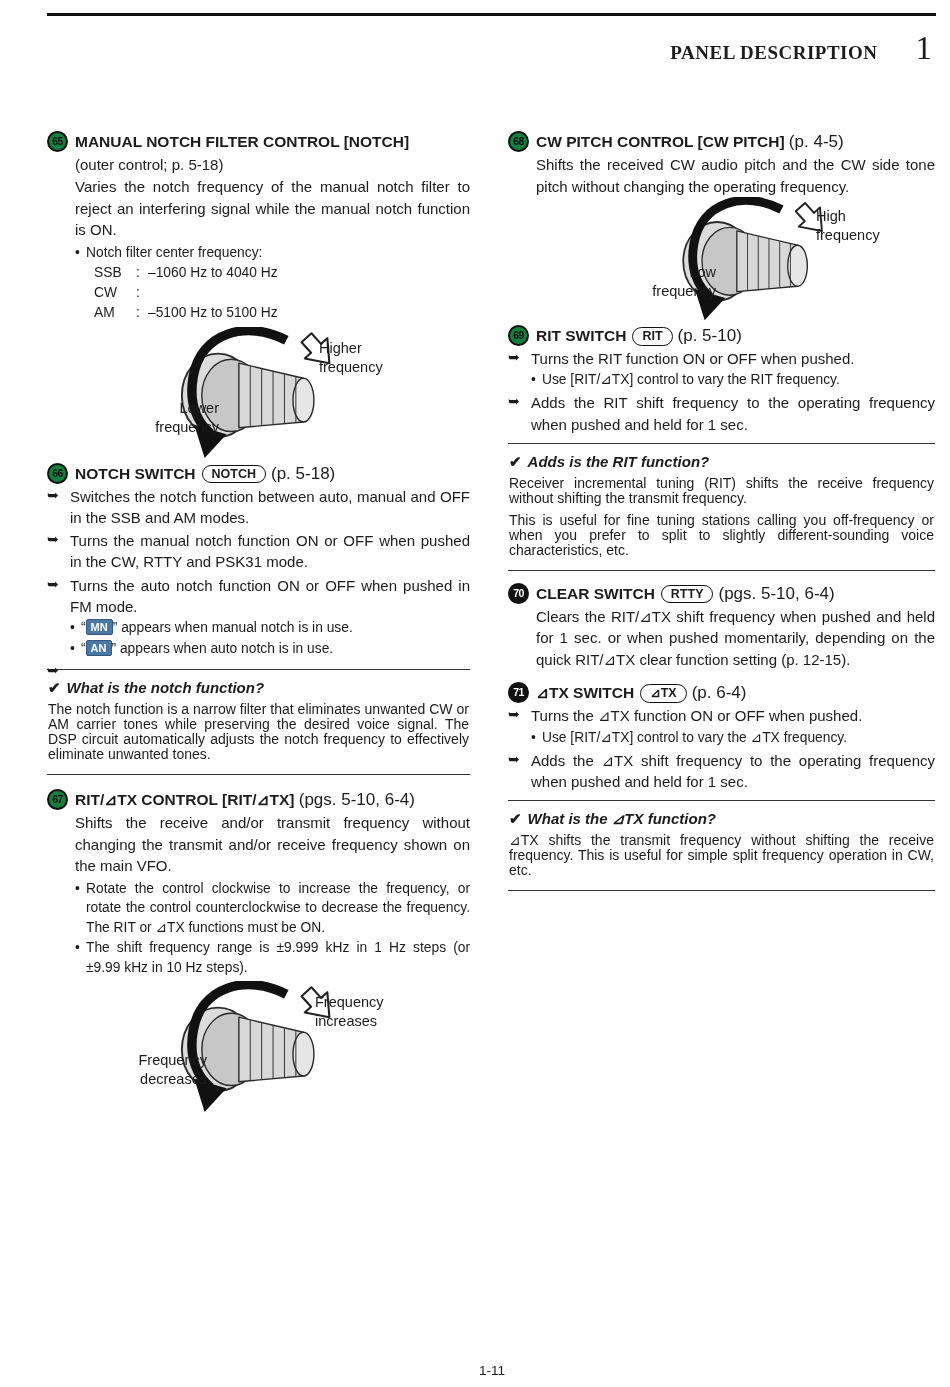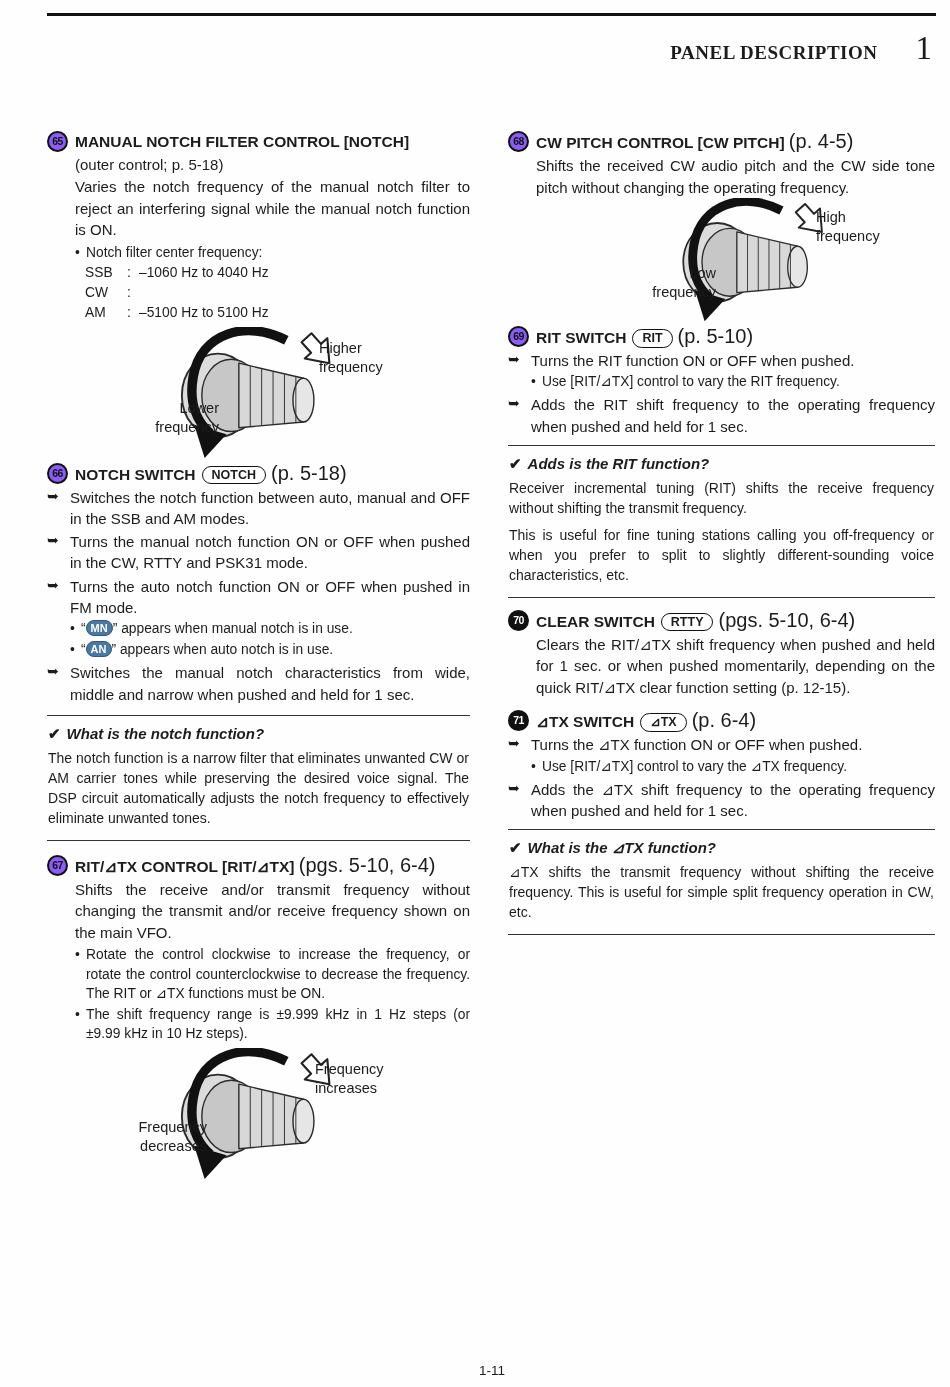--- a/index.html
+++ b/index.html
@@ -11,48 +11,48 @@
   .hnum{font-family:"Liberation Serif", serif;font-size:33px;}
   .footer{position:absolute;bottom:9px;left:calc(50% + 17px);transform:translateX(-50%);font-size:13.5px;}
 
   .col{position:absolute;top:125px;}
   .colL{left:47px;width:423px;}
   .colR{left:508px;width:427px;}
 
   section.item{margin-top:6px;}
   .h-item{position:relative;padding-left:28px;font-weight:bold;font-size:15.5px;line-height:21px;margin-bottom:2px;}
   .numcircle{position:absolute;left:0;top:0;width:17px;height:17px;border:2.2px solid #111;border-radius:50%;
-             display:flex;align-items:center;justify-content:center;font-size:10.5px;letter-spacing:-.5px;font-weight:bold;background:#8b5cf6;color:#111;}
+             display:flex;align-items:center;justify-content:center;font-size:10.5px;letter-spacing:-.5px;font-weight:bold;background:#15803d;color:#111;}
   .numcircle.filled{background:#111;color:#fff;}
   .keycap{display:inline-block;border:1.6px solid #111;border-radius:10px;padding:0 9px;margin:0 5px 0 6px;
           font-size:12.5px;line-height:16.5px;font-weight:bold;vertical-align:1px;background:#fff;}
-  .pageref{font-weight:normal;font-size:20px;}
+  .pageref{font-weight:normal;font-size:17px;}
   .indent{padding-left:28px;}
   p.body{margin:0 0 2px;font-size:15px;line-height:21.5px;text-align:justify;}
   .subtitle{font-size:15px;line-height:22px;}
 
   .dotline{position:relative;padding-left:11px;font-size:13.8px;line-height:20px;margin-top:2px;}
   .dotline .dot{position:absolute;left:0;top:0;}
-  .freqtab{margin-left:10px;font-size:13.8px;line-height:20px;}
+  .freqtab{margin-left:19px;font-size:13.8px;line-height:20px;}
   .freqrow{display:grid;grid-template-columns:42px 12px 1fr;}
   .pre{white-space:pre-line;}
 
   .abullet{position:relative;padding-left:23px;font-size:15px;line-height:21.3px;text-align:justify;margin-top:2px;}
   .amark{position:absolute;left:0;top:-1px;font-size:14px;}
   .sbullet{position:relative;margin-left:23px;padding-left:11px;font-size:13.8px;line-height:20px;margin-top:1px;}
   .sbullet .dot{position:absolute;left:0;top:0;}
   .dbullet{position:relative;padding-left:11px;font-size:13.8px;line-height:19.5px;text-align:justify;margin-top:1px;}
   .dbullet .dot{position:absolute;left:0;top:0;}
   .mnbadge{display:inline-block;background:#4a78a4;border:1px solid #33587c;color:#fff;font-weight:bold;
-           font-size:11px;line-height:14px;padding:0 4px;border-radius:8px;vertical-align:1px;}
+           font-size:11px;line-height:14px;padding:0 4px;border-radius:2px;vertical-align:1px;}
 
   .whatbox{border-top:1.5px solid #333;border-bottom:1.5px solid #333;padding:8px 1px 12px;margin-top:10px;}
   .whatbox .wtitle{font-size:15px;font-weight:bold;font-style:italic;line-height:20px;margin-bottom:4px;}
   .whatbox .check{font-style:normal;margin-right:6px;}
-  .whatbox p{margin:0;font-size:14px;line-height:20px;text-align:justify;}
+  .whatbox p{margin:0;font-size:14px;line-height:15px;text-align:justify;}
   .whatbox p + p{margin-top:7px;}
 
   .knob-diagram{position:relative;height:130px;margin-top:4px;}
   .knob-svg{position:absolute;}
   .knoblabel{position:absolute;font-size:14.5px;line-height:19px;white-space:pre-line;}
   .kl-right{text-align:left;}
   .kl-left{text-align:right;width:130px;}
   .defs{position:absolute;width:0;height:0;overflow:hidden;}
 </style>
 </head>
@@ -147,21 +147,20 @@
       <div class="sbullet">
         <span class="dot">•</span>
         <span>“</span><span class="mnbadge">MN</span><span>” appears when manual notch is in use.</span>
       </div>
       <div class="sbullet">
         <span class="dot">•</span>
         <span>“</span><span class="mnbadge">AN</span><span>” appears when auto notch is in use.</span>
       </div>
       <div class="abullet">
         <span class="amark">➥</span>
-        <span>Switches the manual notch characteristics from wide, middle and narrow when pushed and held for 1 sec.</span>
       </div>
     </section>
 
     <div class="whatbox">
       <div class="wtitle">
         <span class="check">✔</span><span>What is the notch function?</span>
       </div>
       <p>The notch function is a narrow filter that eliminates unwanted CW or AM carrier tones while preserving the desired voice signal. The DSP circuit automatically adjusts the notch frequency to effectively eliminate unwanted tones.</p>
     </div>
 

